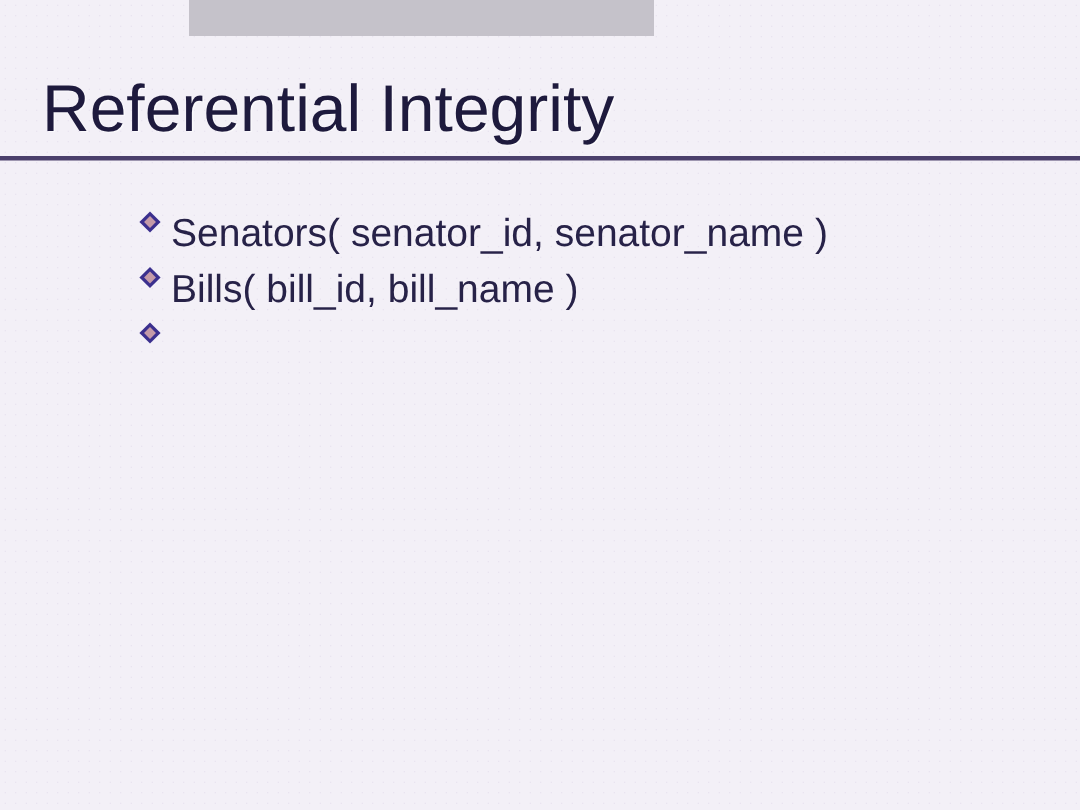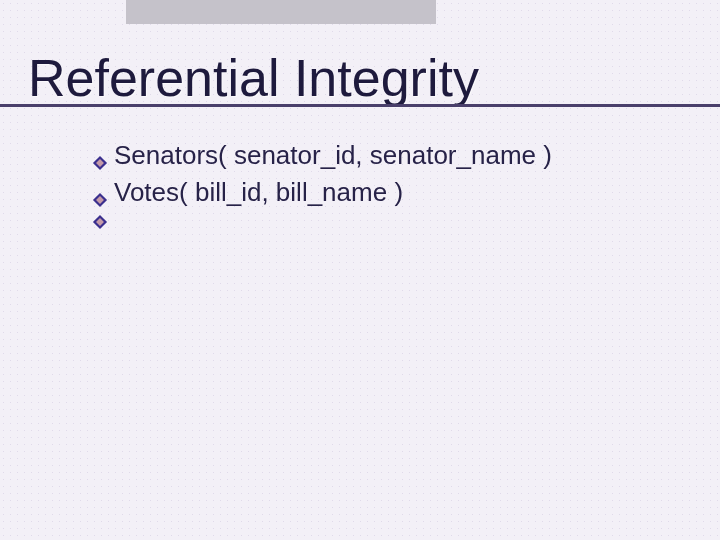--- a/index.html
+++ b/index.html
@@ -28,42 +28,42 @@
       top: 0;
       left: 126px;
       width: 310px;
       height: 24px;
       background-color: #c5c2ca;
     }
     .title {
       position: absolute;
       top: 48px;
       left: 28px;
-      font-size: 52px;
+      font-size: 44px;
       color: #1e1a3d;
       font-weight: 400;
       text-shadow: 1px 1px 0 rgba(255,255,255,0.6);
     }
     .underline {
       position: absolute;
       top: 104px;
       left: 0;
       width: 100%;
       height: 3px;
       background-color: #4a3f6b;
     }
     .bullet-list {
       position: absolute;
       top: 140px;
       left: 92px;
       list-style: none;
     }
     .bullet-item {
       display: flex;
-      align-items: flex-end;
+      align-items: flex-start;
       margin-bottom: 6px;
       font-size: 26px;
       color: #272248;
     }
     .bullet-icon {
       width: 16px;
       height: 16px;
       margin-right: 6px;
       flex-shrink: 0;
     }
@@ -94,21 +94,21 @@
     </span>
     <span>Senators( senator_id, senator_name )</span>
   </li>
   <li class="bullet-item">
     <span class="bullet-icon">
       <svg viewBox="0 0 16 16">
         <rect x="3" y="3" width="10" height="10" fill="#3b2f8e" transform="rotate(45 8 8)"></rect>
         <rect x="5.2" y="5.2" width="5.6" height="5.6" fill="#c49aa8" transform="rotate(45 8 8)"></rect>
       </svg>
     </span>
-    <span>Votes( bill_id, bill_name )</span>
+    <span>Bills( bill_id, bill_name )</span>
   </li>
   <li class="bullet-item">
     <span class="bullet-icon">
       <svg viewBox="0 0 16 16">
         <rect x="3" y="3" width="10" height="10" fill="#3b2f8e" transform="rotate(45 8 8)"></rect>
         <rect x="5.2" y="5.2" width="5.6" height="5.6" fill="#c49aa8" transform="rotate(45 8 8)"></rect>
       </svg>
     </span>
   </li>
 </ul>

